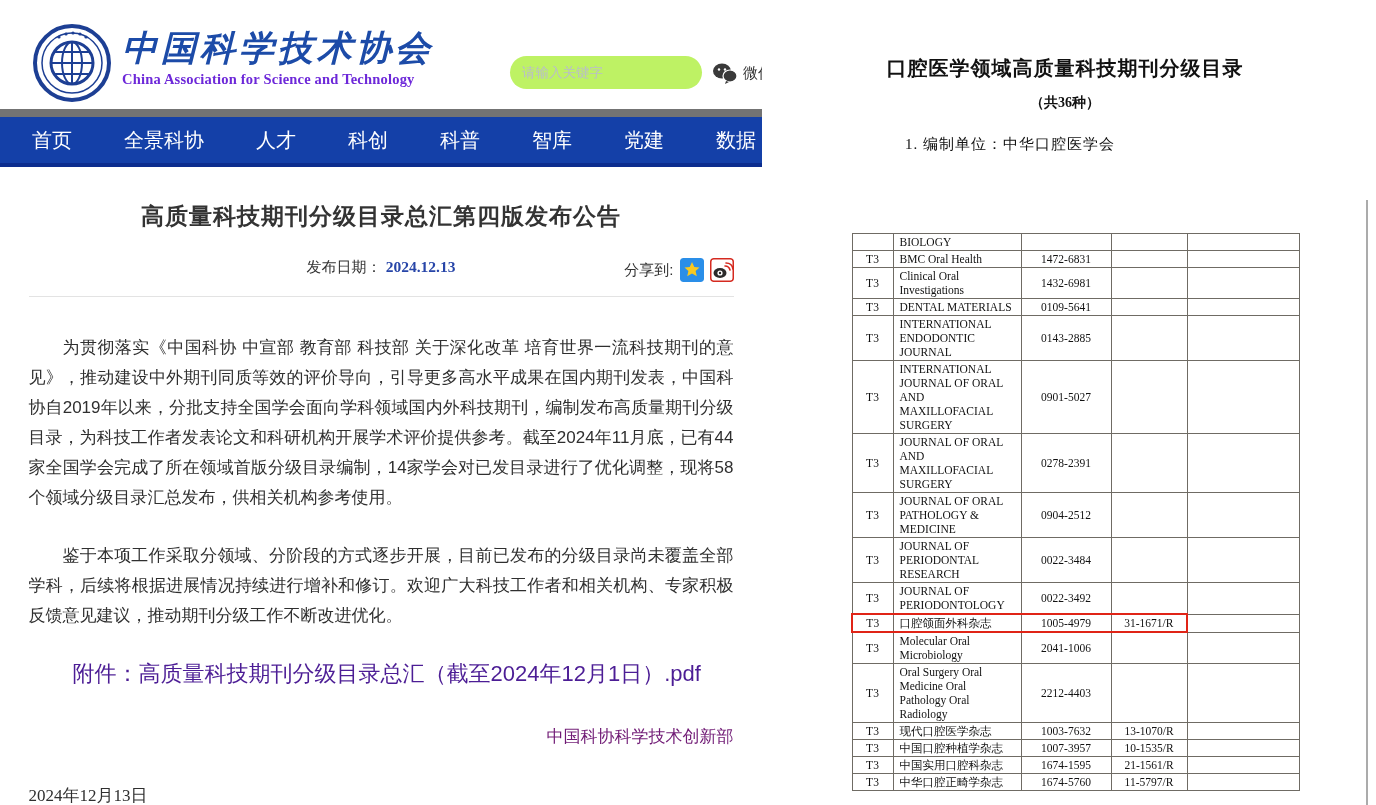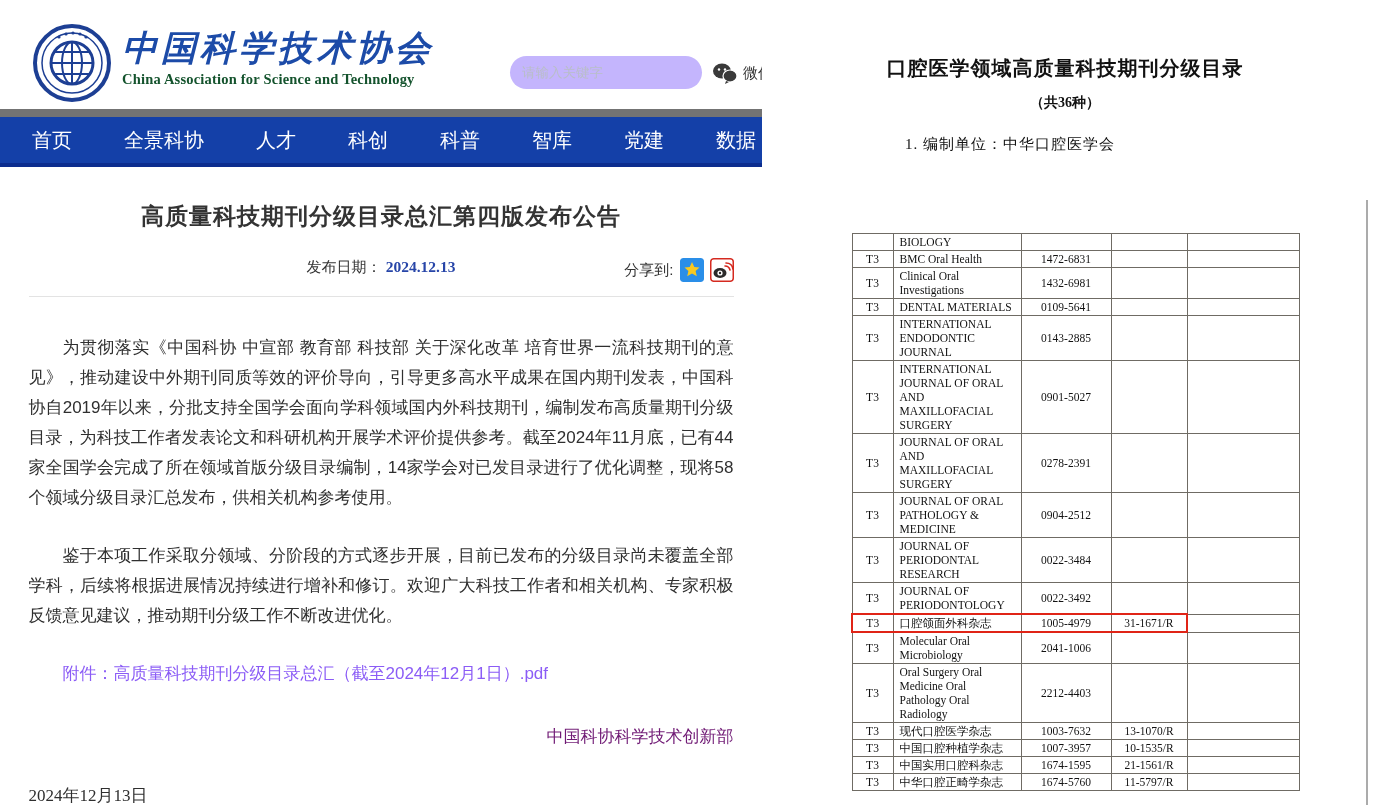--- a/index.html
+++ b/index.html
@@ -8,24 +8,24 @@
 
   
   .left-panel { position:absolute; left:0; top:16px; width:762px; height:805px; overflow:hidden; background:#fff; }
 
   .site-header { position:relative; height:93px; background:#fff; }
   .emblem { position:absolute; left:33px; top:8px; width:78px; height:78px; }
   .brand { position:absolute; left:122px; top:12px; }
   .brand-cn { font-family:"DejaVu Serif", serif; font-style:italic; font-weight:bold;
               font-size:35px; letter-spacing:4px; color:#1c4ba8; line-height:40px; }
   .brand-en { font-family:"Liberation Serif", serif; font-weight:bold; font-size:14.5px;
-              color:#14532d; margin-top:3px; letter-spacing:0.2px; }
+              color:#6d28d9; margin-top:3px; letter-spacing:0.2px; }
 
   .search-pill { position:absolute; left:510px; top:40px; width:192px; height:33px;
-                 background:#c4b5fd; border-radius:17px; display:flex; align-items:center;
+                 background:#bef264; border-radius:17px; display:flex; align-items:center;
                  padding:0 12px; }
   .search-input { flex:1; border:none; outline:none; background:transparent; font-size:13.5px; color:#333; }
   .search-input::placeholder { color:#b9bec8; }
   .wechat-wrap { position:absolute; left:712px; top:46px; display:flex; align-items:center; gap:5px;
                  white-space:nowrap; font-size:15px; color:#333; }
 
   .navbar { position:relative; height:58px; background:#1440a8; border-top:8px solid #737373;
             border-bottom:4px solid #0c2d8e; display:flex; align-items:center;
             gap:52px; padding-left:32px; overflow:hidden; }
   .nav-item { color:#ffffff; font-size:20px; white-space:nowrap; cursor:pointer; flex:none; }
@@ -36,21 +36,21 @@
   .meta-center { text-align:center; }
   .meta-date { color:#2745a8; font-weight:bold; font-family:"Liberation Serif", serif; font-size:15.5px; }
   .share-group { position:absolute; right:0; top:0; display:flex; align-items:center; gap:6px; }
   .share-label { font-size:15px; color:#333; }
   .share-icon { width:24px; height:24px; border-radius:3px; display:inline-block; }
   .meta-divider { margin-top:10px; border-bottom:1px solid #e3e3e3; }
 
   .body-text { margin-top:36px; }
   .body-text p { font-size:17px; line-height:30px; text-align:justify; text-indent:2em;
                  color:#2f2f2f; margin-bottom:28px; }
-  .attachment-line { font-size:17px; line-height:30px; text-indent:2em; color:#8b5cf6; margin-top:4px; }
+  .attachment-line { font-size:22px; line-height:30px; text-indent:2em; color:#4c1d95; margin-top:4px; }
   .signature { text-align:right; font-size:17px; color:#701a75; margin-top:36px; }
   .sign-date { text-align:left; font-size:17px; color:#2f2f2f; margin-top:36px;
                font-family:"Liberation Serif", serif; }
 
   
   .right-panel { position:absolute; left:820px; top:55px; width:490px;
                  font-family:"Liberation Serif", serif; color:#111; }
   .doc-title { text-align:center; font-size:20px; font-weight:bold; letter-spacing:1px; }
   .doc-subtitle { text-align:center; font-size:14px; font-weight:bold; margin-top:12px; }
   .doc-items { margin-top:23px; margin-left:85px; }

